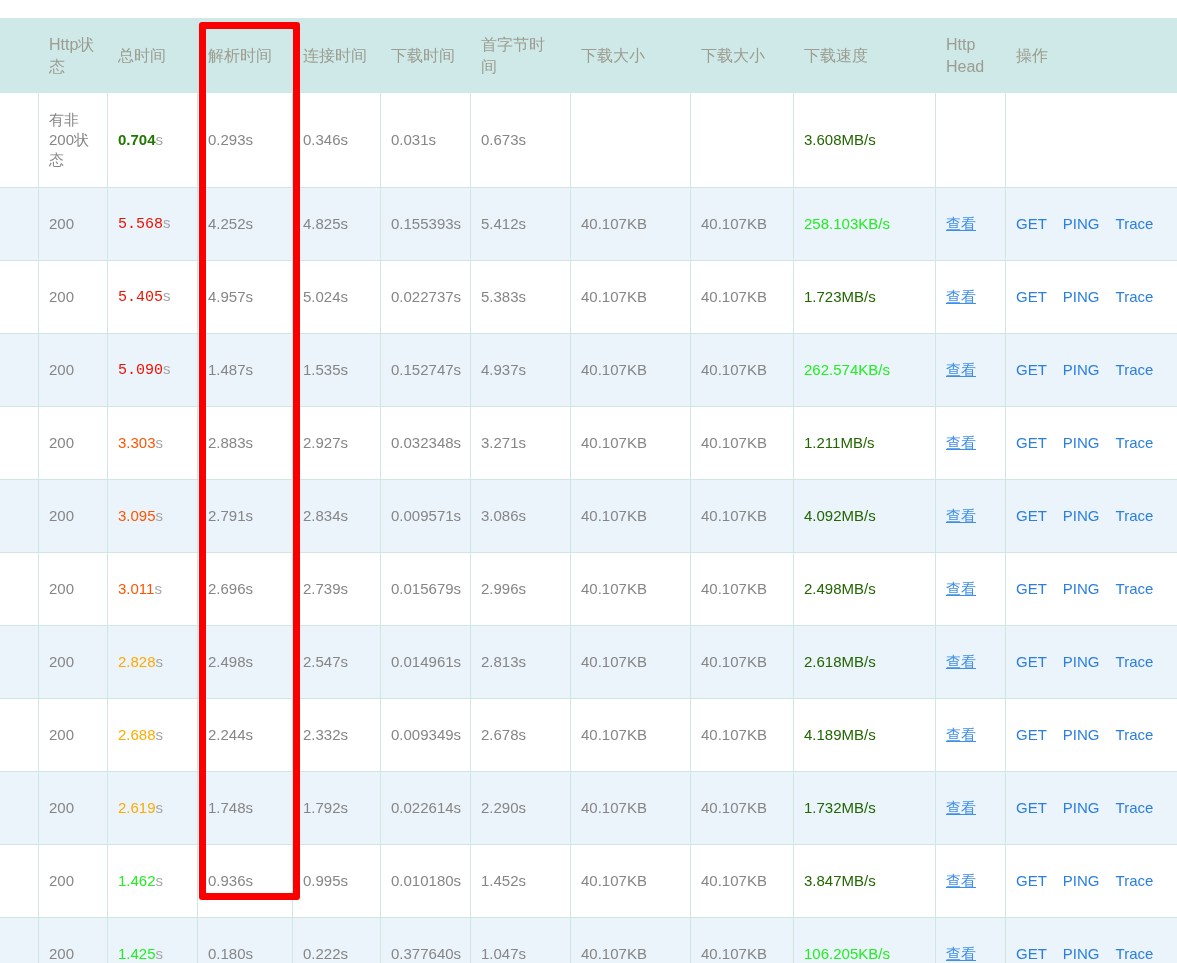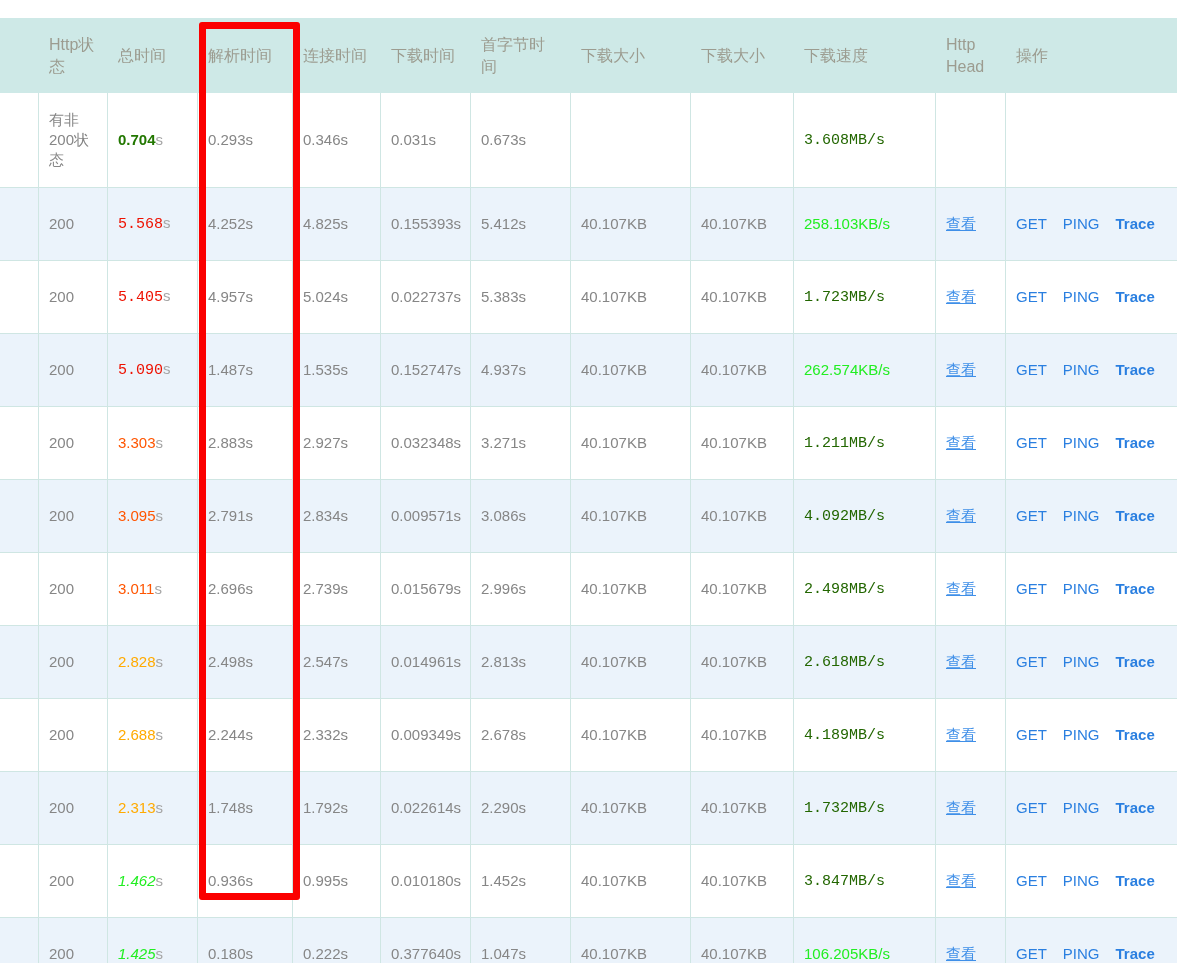--- a/index.html
+++ b/index.html
@@ -62,34 +62,34 @@
   col.c-dsize  { width: 103px; }
   col.c-speed  { width: 142px; }
   col.c-head   { width: 70px;  }
   col.c-ops    { width: 172px; }
 
   .num { color: #868686; }
   .unit { color: #a6a6a6; }
   .v-red      { color: #ee1100; font-family: Liberation Mono, monospace; }
   .v-orangered{ color: #ff5500; }
   .v-orange   { color: #ffaa00; margin-top: 24px; }
-  .v-green    { color: #22ee22; font-style: italic; }
+  .v-green    { color: #22ee22; }
   .v-dgreen   { color: #227700; font-weight: bold; }
   .spd-kb { color: #22ee22; }
-  .spd-mb { color: #226600; font-family: Liberation Mono, monospace; }
+  .spd-mb { color: #226600; }
 
   a.lnk {
     color: #2a7fe0;
     text-decoration: none;
     cursor: pointer;
   }
   a.lnk.zk { color: #3f8fe8; text-decoration: underline; }
   .ops { white-space: nowrap; }
   .ops a.lnk { margin-right: 16px; color: #2a7fe0; }
-  .ops a.lnk:last-child { margin-right: 0; font-weight: bold; }
+  .ops a.lnk:last-child { margin-right: 0; }
 
   
   #redbox {
     position: absolute;
     left: 199px;
     top: 22px;
     width: 101px;
     height: 878px;
     border: 7px solid #fb0000;
     border-radius: 3px;
@@ -257,21 +257,21 @@
           <td><span class="num">2.678s</span></td>
           <td><span class="num">40.107KB</span></td>
           <td><span class="num">40.107KB</span></td>
           <td><span class="spd-mb">4.189MB/s</span></td>
           <td><a class="lnk zk">查看</a></td>
           <td class="ops"><a class="lnk">GET</a><a class="lnk">PING</a><a class="lnk">Trace</a></td>
         </tr>
         <tr class="even">
           <td class="nodecell"></td>
           <td><span>200</span></td>
-          <td><span class="v-orange">2.313</span><span class="unit">s</span></td>
+          <td><span class="v-orange">2.619</span><span class="unit">s</span></td>
           <td><span class="num">1.748s</span></td>
           <td><span class="num">1.792s</span></td>
           <td><span class="num">0.022614s</span></td>
           <td><span class="num">2.290s</span></td>
           <td><span class="num">40.107KB</span></td>
           <td><span class="num">40.107KB</span></td>
           <td><span class="spd-mb">1.732MB/s</span></td>
           <td><a class="lnk zk">查看</a></td>
           <td class="ops"><a class="lnk">GET</a><a class="lnk">PING</a><a class="lnk">Trace</a></td>
         </tr>

